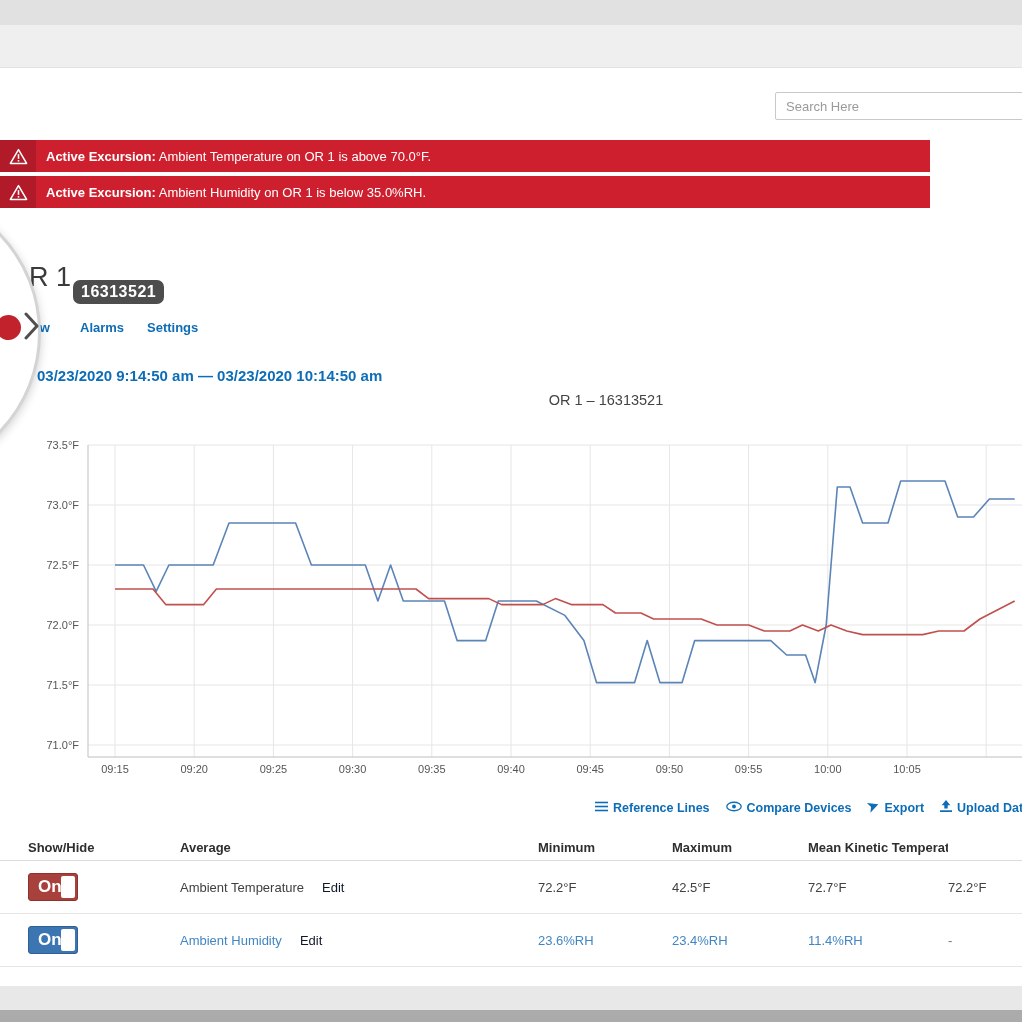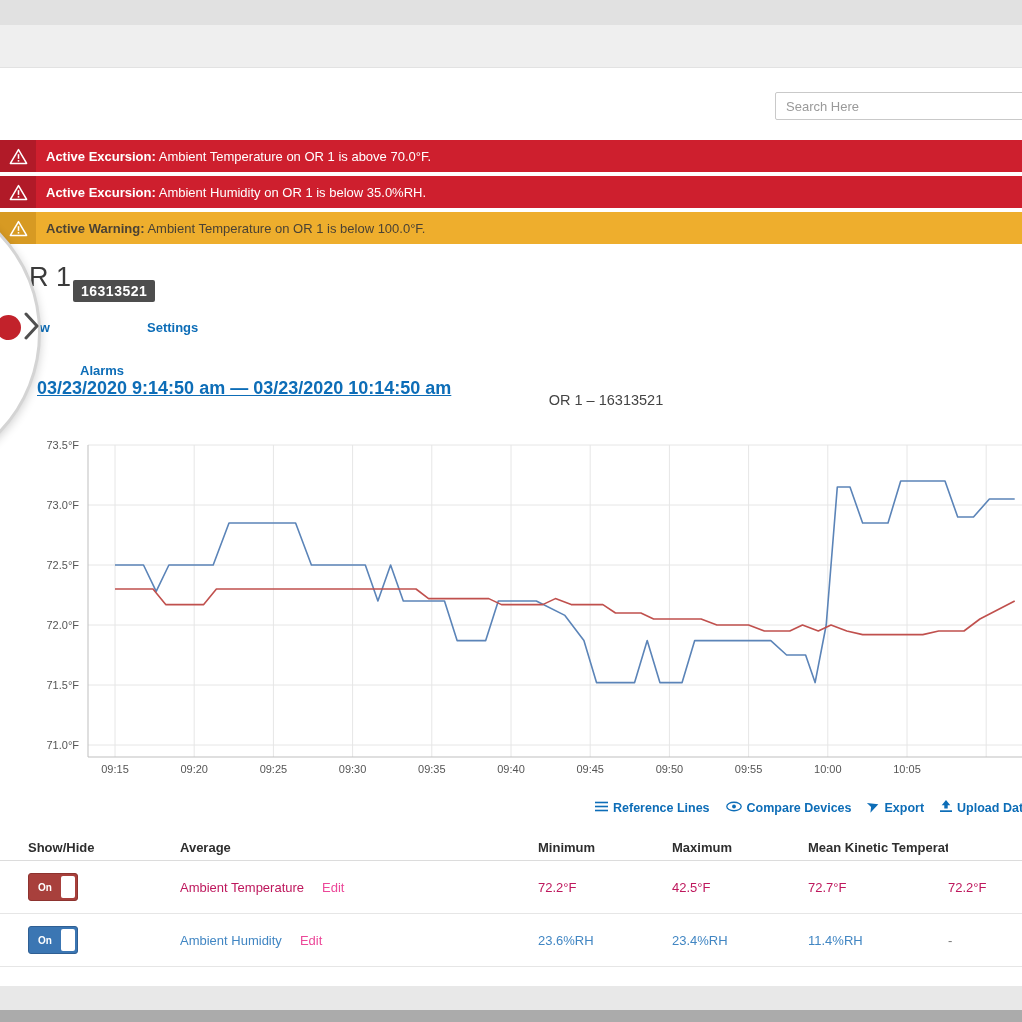--- a/index.html
+++ b/index.html
@@ -11,73 +11,73 @@
   .topband-b{top:25px;height:42px;background:#efefef;border-bottom:1px solid #e2e2e2;}
   .footer-light{top:986px;height:24px;background:#e8e8e8;}
   .footer-dark{top:1010px;height:12px;background:#ababab;}
 
   
   .search-input{position:absolute;top:92px;left:775px;width:260px;height:28px;box-sizing:border-box;
     border:1px solid #c9c9c9;border-radius:2px;padding:0 10px;font-size:13px;color:#333;font-family:inherit;}
   .search-input::placeholder{color:#9a9a9a;}
 
   
-  .banner{position:absolute;left:0;width:1022px;height:32px;display:flex;align-items:center;}
+  .banner{position:absolute;left:0;width:930px;height:32px;display:flex;align-items:center;}
   .banner .icon-box{flex:0 0 36px;width:36px;height:32px;display:flex;align-items:center;justify-content:center;}
   .banner .msg{margin-left:10px;font-size:13px;white-space:nowrap;}
   .banner .msg .lbl{font-weight:bold;}
   .b1{top:140px;background:#ce1f2e;}
   .b2{top:176px;background:#ce1f2e;}
   .b1 .icon-box,.b2 .icon-box{background:#b11a28;}
   .b1 .msg,.b2 .msg{color:#ffffff;}
   .b3{top:212px;background:#eeae2d;}
   .b3 .icon-box{background:#d79a23;}
   .b3 .msg{color:#4a4234;}
 
   
   .device-title{position:absolute;left:8px;top:262px;font-size:27px;color:#3b3b3b;}
-  .serial-badge{position:absolute;left:73px;top:280px;background:#4d4d4d;color:#fff;font-size:14px;
-    font-weight:bold;padding:3px 8px;border-radius:2px;letter-spacing:.5px;}
+  .serial-badge{position:absolute;left:73px;top:280px;background:#4d4d4d;color:#fff;font-size:16px;
+    font-weight:bold;padding:3px 8px;border-radius:7px;letter-spacing:.5px;}
   .tab{position:absolute;top:320px;font-size:13px;font-weight:600;color:#0d6db7;cursor:pointer;}
   .tab-overview{left:-8px;}
-  .tab-alarms{left:80px;margin-top:43px;}
+  .tab-alarms{left:80px;}
   .tab-settings{left:147px;}
 
   
   .magnifier{position:absolute;left:-247px;top:189px;width:282px;height:282px;border-radius:50%;
     background:#fff;border:3px solid #d4d4d4;box-shadow:0 3px 10px rgba(0,0,0,.18);z-index:40;}
   .status-dot{position:absolute;left:-4px;top:315px;width:25px;height:25px;border-radius:50%;background:#c2222b;z-index:41;}
   .status-chevron{position:absolute;left:24px;top:312px;z-index:41;}
 
   
-  .date-range{position:absolute;left:37px;top:378px;font-size:18px;font-weight:bold;color:#0d6db7;text-decoration:underline;}
+  .date-range{position:absolute;left:37px;top:367px;font-size:15px;font-weight:bold;color:#0d6db7;}
 
   
   .chart-title{position:absolute;left:190px;top:392px;width:832px;text-align:center;font-size:14.5px;color:#444;}
   .chart-svg{position:absolute;left:0;top:430px;}
   svg text{font-family:"Liberation Sans",sans-serif;}
 
   
   .actions{position:absolute;top:800px;left:595px;width:480px;display:flex;gap:16px;white-space:nowrap;align-items:center;}
   .action{display:flex;align-items:center;gap:5px;color:#0d6db7;font-weight:bold;font-size:12.5px;cursor:pointer;}
 
   
   .data-table{position:absolute;top:834px;left:0;width:1140px;}
   .t-header,.t-row{display:grid;grid-template-columns:152px 358px 134px 136px 140px 180px;padding-left:28px;align-items:center;}
   .t-header{height:26px;border-bottom:1px solid #dcdcdc;font-weight:bold;font-size:13px;color:#2e2e2e;}
   .t-header div{white-space:nowrap;overflow:hidden;}
   .t-row{height:52px;border-bottom:1px solid #e6e6e6;font-size:13px;}
   .channel-cell{display:flex;align-items:center;gap:18px;}
-  .edit-link{color:#ec4899;cursor:pointer;}
-  .text-red{color:#be185d;}
+  .edit-link{color:#0f172a;cursor:pointer;}
+  .text-red{color:#404040;}
   .text-blue{color:#4186c3;}
   .text-gray{color:#777;}
 
   .toggle{position:relative;width:48px;height:26px;border-radius:3px;display:flex;align-items:center;cursor:pointer;}
-  .toggle .toggle-label{color:#fff;font-size:10px;font-weight:bold;margin-left:9px;}
+  .toggle .toggle-label{color:#fff;font-size:17px;font-weight:bold;margin-left:9px;}
   .toggle .toggle-knob{position:absolute;right:2px;top:2px;width:14px;height:22px;background:#fff;border-radius:2px;}
   .toggle-red{background:#a8403c;border:1px solid #8d332f;}
   .toggle-blue{background:#3b76b3;border:1px solid #2f5f93;}
 </style>
 </head>
 <body>
 
 <div class="viewport">
 
   <div class="band topband-a"></div>
@@ -100,30 +100,20 @@
     <div class="icon-box">
       <svg width="19" height="17" viewBox="0 0 24 22">
           <path d="M12 2 L22.5 20 H1.5 Z" fill="none" stroke="#fff" stroke-width="2" stroke-linejoin="round"></path>
           <rect x="11" y="8" width="2" height="6" fill="#fff"></rect>
           <rect x="11" y="15.6" width="2" height="2" fill="#fff"></rect>
         </svg>
     </div>
     <div class="msg"><span class="lbl">Active Excursion:</span><span> Ambient Humidity on OR 1 is below 35.0%RH.</span></div>
   </div>
 
-  <div class="banner b3">
-    <div class="icon-box">
-      <svg width="19" height="17" viewBox="0 0 24 22">
-          <path d="M12 2 L22.5 20 H1.5 Z" fill="none" stroke="#fff" stroke-width="2" stroke-linejoin="round"></path>
-          <rect x="11" y="8" width="2" height="6" fill="#fff"></rect>
-          <rect x="11" y="15.6" width="2" height="2" fill="#fff"></rect>
-        </svg>
-    </div>
-    <div class="msg"><span class="lbl">Active Warning:</span><span> Ambient Temperature on OR 1 is below 100.0°F.</span></div>
-  </div>
 
   <div class="device-title">OR 1</div>
   <div class="serial-badge">16313521</div>
 
   <div class="tab tab-overview">Overview</div>
   <div class="tab tab-alarms">Alarms</div>
   <div class="tab tab-settings">Settings</div>
 
   <div class="magnifier"></div>
   <div class="status-dot"></div>

